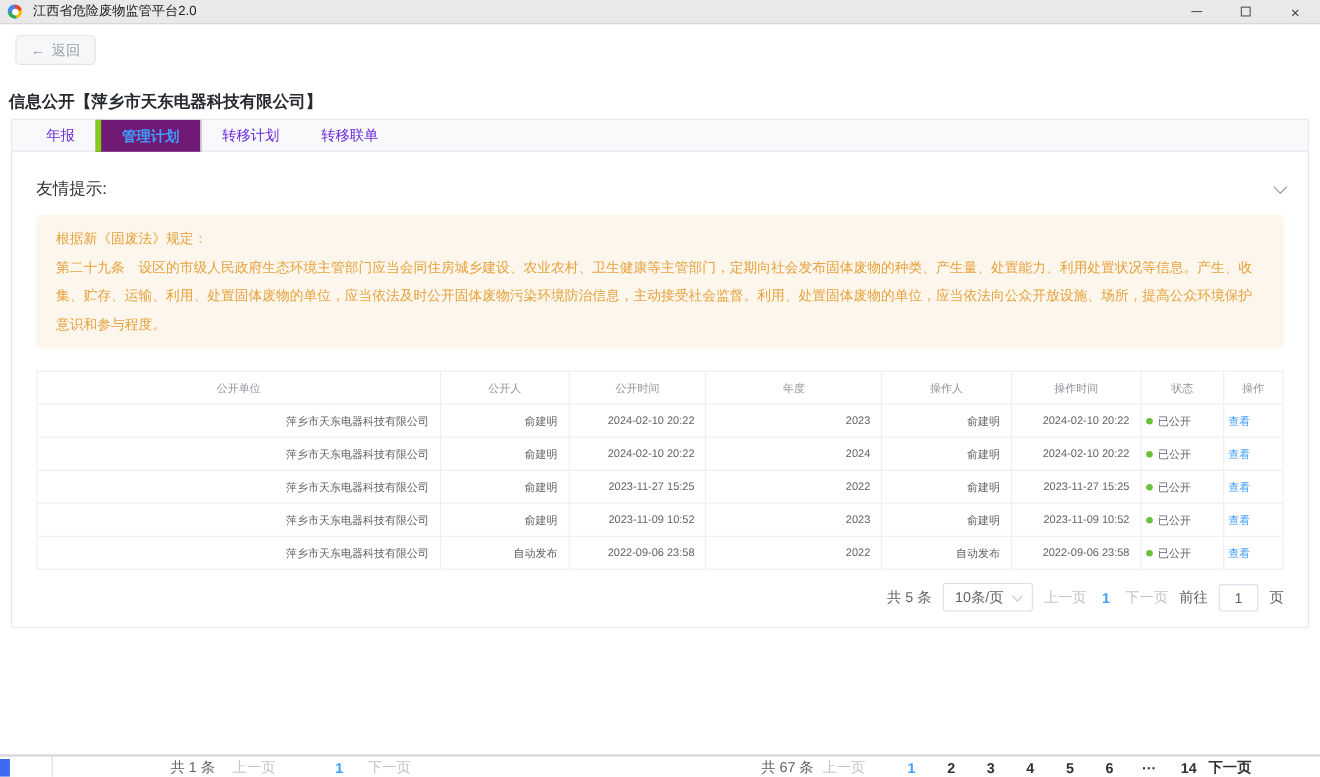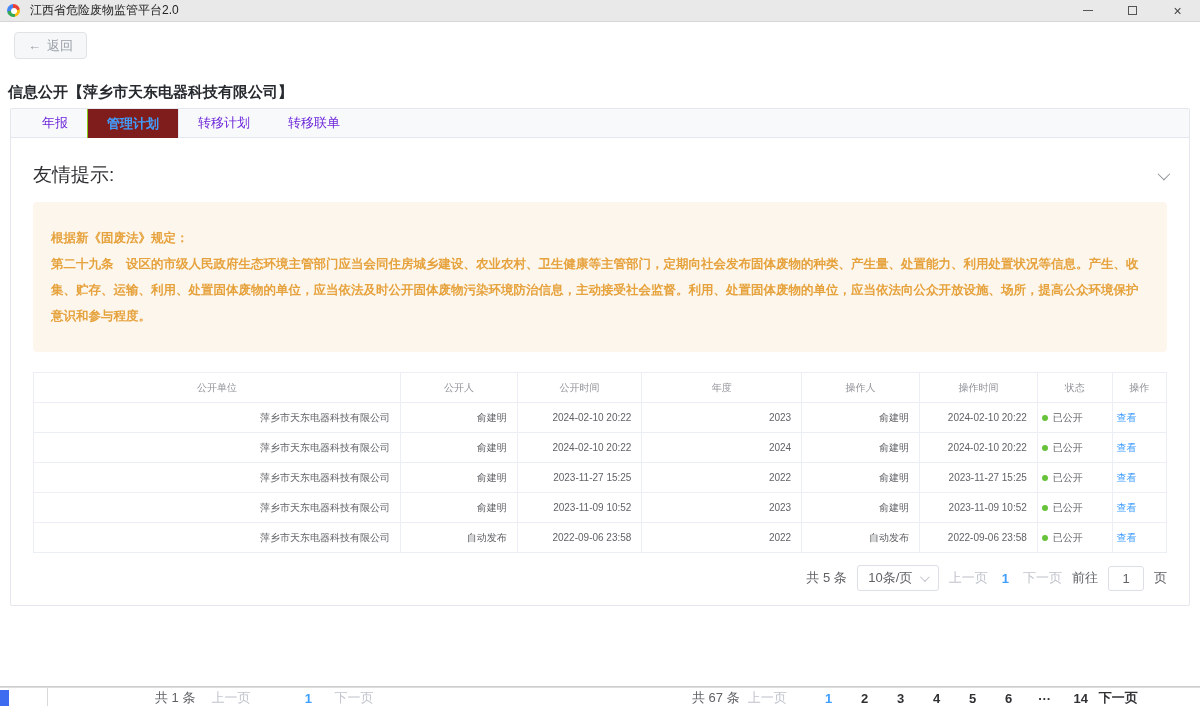--- a/index.html
+++ b/index.html
@@ -24,33 +24,33 @@
     align-items:center; gap:6px; background:#f6f7f9; border:1px solid #e0e2e6; border-radius:4px;
     color:#9ua; color:#9aa0a8; font-size:13px; cursor:pointer; }
   .page-title { margin:24px 0 0 8px; font-size:15px; font-weight:bold; color:#26292e; }
 
   
   .card { position:absolute; left:10px; right:10px; top:108px; border:1px solid #e4e7ed;
     background:#fff; border-radius:2px; }
   .tabs-header { height:29px; background:#f8f9fb; border-bottom:1px solid #e4e7ed;
     display:flex; align-items:stretch; padding-left:12px; }
   .tab { padding:0 19px; display:flex; align-items:center; font-size:13px; color:#6d28d9; cursor:pointer; }
-  .tab.active { background:#7f1d1d; color:#409eff; font-weight:600;
-    border-left:1px solid #84cc16; border-right:1px solid #e4e7ed; margin-bottom:-1px; }
+  .tab.active { background:#701a75; color:#409eff; font-weight:600;
+    border-left:5px solid #84cc16; border-right:1px solid #e4e7ed; margin-bottom:-1px; }
   .card-body { padding:24px 12px 14px 12px; }
 
   
   .tips-row { display:flex; align-items:center; justify-content:space-between; margin:0 10px 14px 10px; }
-  .tips-label { font-size:19px; color:#303133;text-align:center; }
+  .tips-label { font-size:15px; color:#303133;text-align:center; }
   .chev { width:9px; height:9px; border-right:1.5px solid #909399; border-bottom:1.5px solid #909399;
     transform:rotate(45deg) translateY(-2px); cursor:pointer; }
 
   
-  .alert { margin:0 10px; background:#fdf6ec; border-radius:4px; padding:23px 18px;
-    color:#e6a23c; font-size:12.5px; line-height:26px;font-weight:bold; }
+  .alert { margin:0 10px; background:#fdf6ec; border-radius:4px; padding:9px 18px;
+    color:#e6a23c; font-size:12.5px; line-height:26px; }
 
   
   .tbl-wrap { margin:20px 10px 0 10px; }
   table { width:100%; border-collapse:collapse; table-layout:fixed; font-size:10px; }
   th, td { border:1px solid #ebeef5; height:30px; padding:0 10px; overflow:hidden; white-space:nowrap; }
   th { color:#909399; font-weight:400; text-align:center; }
   td { color:#606266; text-align:right; }
   td.center { text-align:left; padding:0 4px; }
   .status { display:inline-flex; align-items:center; gap:5px; color:#606266; }
   .dot { width:6px; height:6px; border-radius:50%; background:#67c23a; display:inline-block; }

